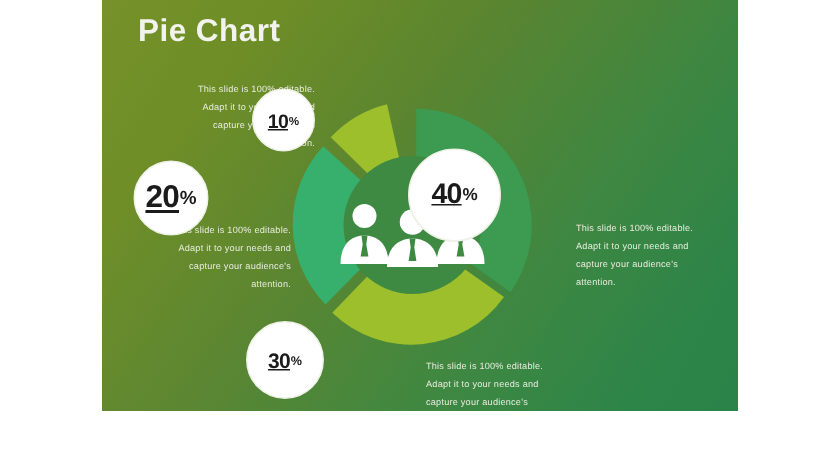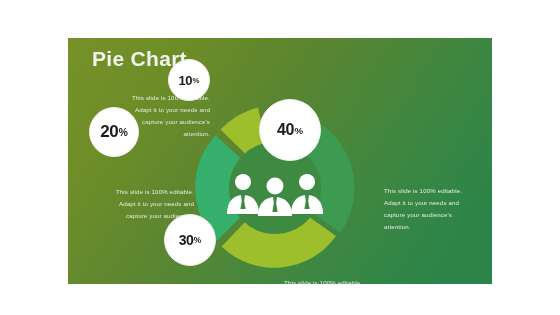--- a/index.html
+++ b/index.html
@@ -20,30 +20,29 @@
     height: 315px;
     background: #ffffff;
   }
 
   
   .slide-canvas {
     position: absolute;
     left: 68px;
     top: 0px;
     width: 424px;
-    height: 246px;
+    height: 274px;
     background: linear-gradient(128deg,
                 #6f8c1e 0%,
                 #6a8a20 18%,
                 #5a8530 42%,
                 #3f8a43 68%,
                 #2f8a4b 88%,
                 #2d8a4d 100%);
     overflow: hidden;
-    margin-top: 38px;
   }
   
   .slide-canvas::after {
     content: "";
     position: absolute;
     left: 0; top: 0; right: 0; bottom: 0;
     background: linear-gradient(118deg, rgba(255,255,255,0.05) 0%, rgba(255,255,255,0.0) 45%, rgba(0,0,0,0.05) 100%);
     pointer-events: none;
   }
 
@@ -104,26 +103,26 @@
     background: #ffffff;
     border: 1.5px solid #eef2e6;
     box-shadow: 0 0 0 0.5px rgba(0,0,0,0.04);
     display: flex;
     align-items: center;
     justify-content: center;
     z-index: 8;
     color: #1b1b1b;
     font-weight: bold;
   }
-  .badge .num { letter-spacing: -0.5px; }
+  .badge .num { letter-spacing: -0.5px; text-decoration: underline; }
   .badge .pct { font-size: 0.6em; margin-left: 0.5px; }
 
   .badge-10 { left: 168px; top: 59px;  width: 40px; height: 40px; font-size: 13px; }
-  .badge-20 { left: 89px;  top: 107px; width: 48px; height: 48px; font-size: 17px; }
-  .badge-40 { left: 259px; top: 99px;  width: 60px; height: 60px; font-size: 16px; }
+  .badge-20 { left: 89px;  top: 107px; width: 48px; height: 48px; font-size: 21px; }
+  .badge-40 { left: 272px; top: 99px;  width: 60px; height: 60px; font-size: 19px; }
   .badge-30 { left: 164px; top: 214px; width: 50px; height: 50px; font-size: 14px; }
 
   
   .corner-rule {
     position: absolute;
     left: 406px;
     top: 276px;
     width: 1px;
     height: 30px;
     background: rgba(255,255,255,0.16);

